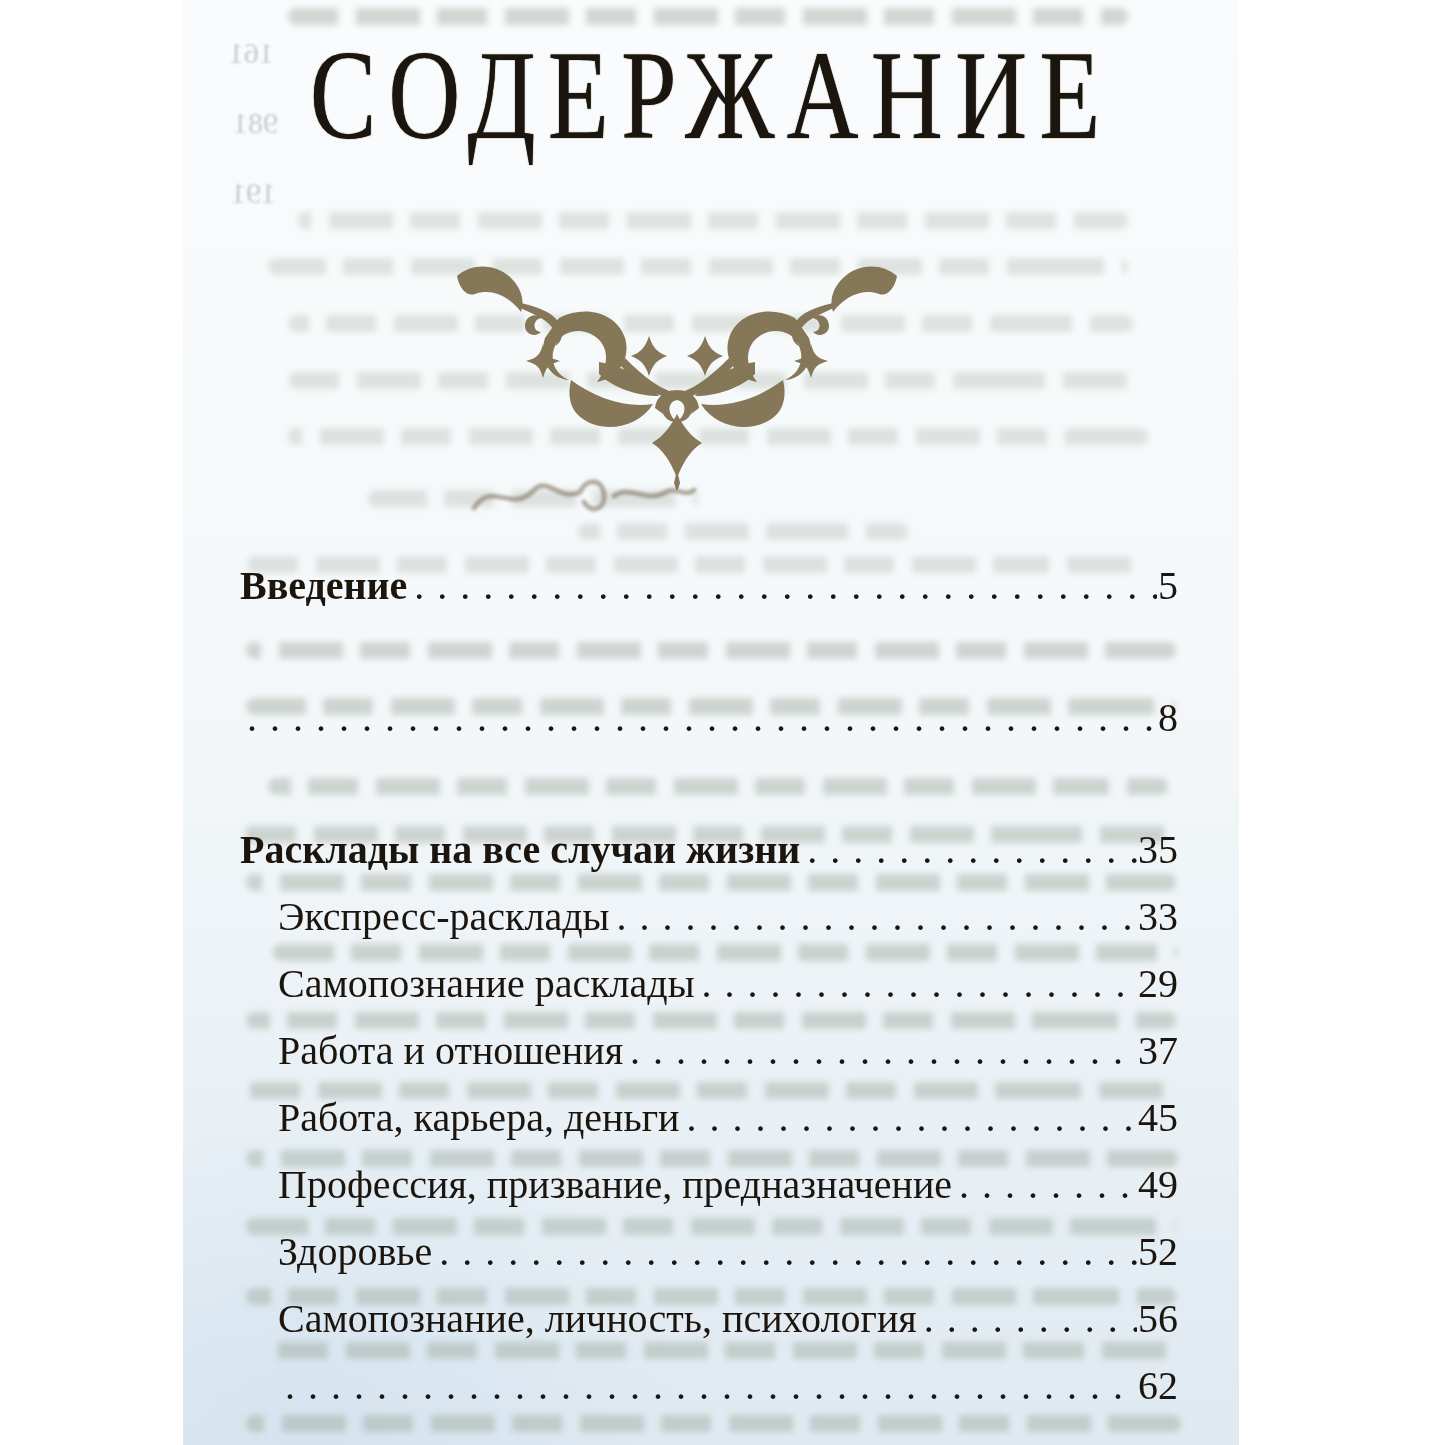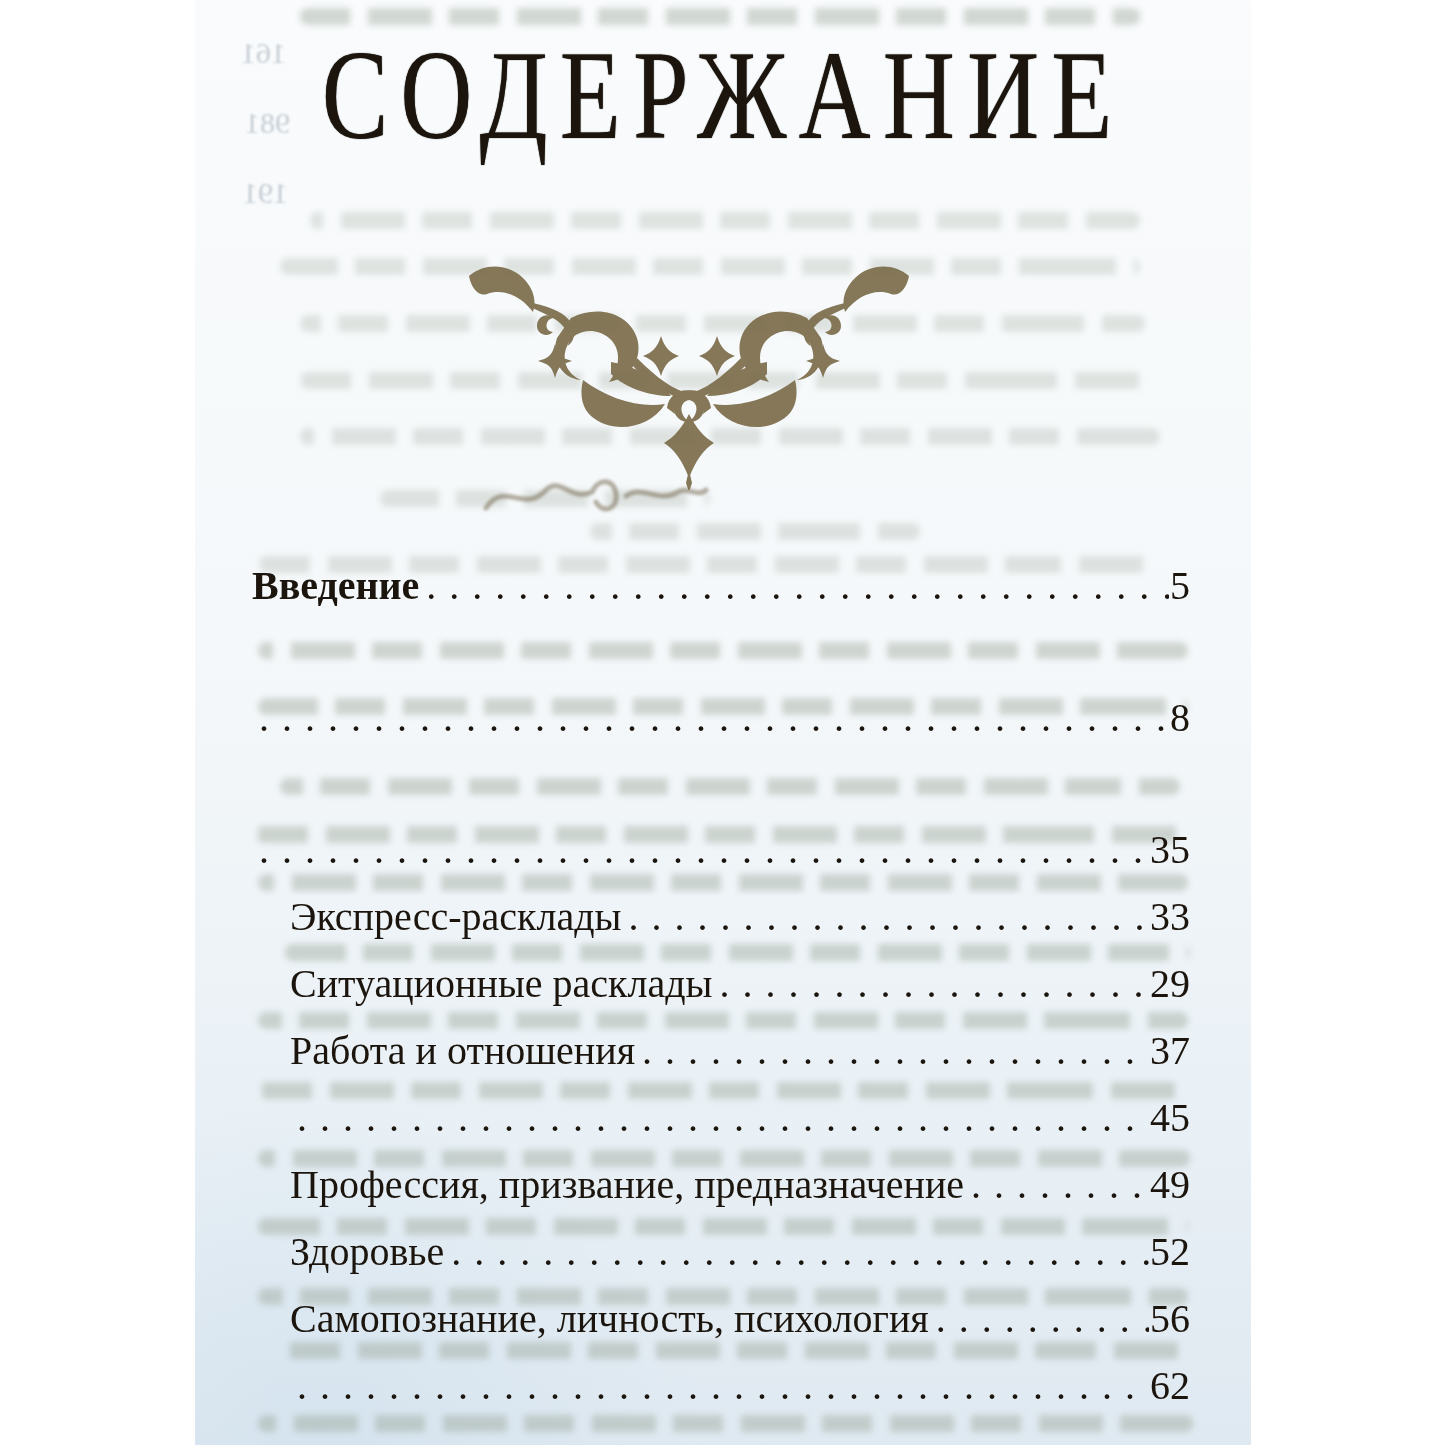--- a/index.html
+++ b/index.html
@@ -12,21 +12,21 @@
   html,body{width:1445px;height:1445px;overflow:hidden;}
   body{
     background:#ffffff;
     font-family:"Liberation Serif","DejaVu Serif",serif;
     color:var(--ink);
     position:relative;
   }
   
   .page{
     position:absolute;
-    left:195px; top:0;
+    left:183px; top:0;
     width:1056px; height:1445px;
     background:
       radial-gradient(ellipse 60% 40% at 12% 100%, rgba(205,223,237,.55) 0%, rgba(205,223,237,0) 60%),
       linear-gradient(180deg,#f9fbfc 0%, #f5f8fa 45%, #eaf1f6 75%, #dfe9f1 100%);
   }
   
   .ghost-line{
     position:absolute;
     height:17px;
     border-radius:8px;
@@ -184,39 +184,41 @@
       <div class="toc-row lvl0 first">
     <span class="toc-label">Введение</span>
     <span class="toc-leader">........................................................................................................................</span>
     <span class="toc-page">5</span>
   </div>
       <div class="toc-row lvl0">
     <span class="toc-leader">........................................................................................................................</span>
     <span class="toc-page">8</span>
   </div>
       <div class="toc-row lvl0">
+    <span class="toc-label">Расклады на все случаи жизни</span>
     <span class="toc-leader">........................................................................................................................</span>
     <span class="toc-page">35</span>
   </div>
       <div class="toc-row lvl1">
     <span class="toc-label">Экспресс-расклады</span>
     <span class="toc-leader">........................................................................................................................</span>
     <span class="toc-page">33</span>
   </div>
       <div class="toc-row lvl1">
-    <span class="toc-label">Ситуационные расклады</span>
+    <span class="toc-label">Самопознание расклады</span>
     <span class="toc-leader">........................................................................................................................</span>
     <span class="toc-page">29</span>
   </div>
       <div class="toc-row lvl1">
     <span class="toc-label">Работа и отношения</span>
     <span class="toc-leader">........................................................................................................................</span>
     <span class="toc-page">37</span>
   </div>
       <div class="toc-row lvl1">
+    <span class="toc-label">Работа, карьера, деньги</span>
     <span class="toc-leader">........................................................................................................................</span>
     <span class="toc-page">45</span>
   </div>
       <div class="toc-row lvl1">
     <span class="toc-label">Профессия, призвание, предназначение</span>
     <span class="toc-leader">........................................................................................................................</span>
     <span class="toc-page">49</span>
   </div>
       <div class="toc-row lvl1">
     <span class="toc-label">Здоровье</span>

